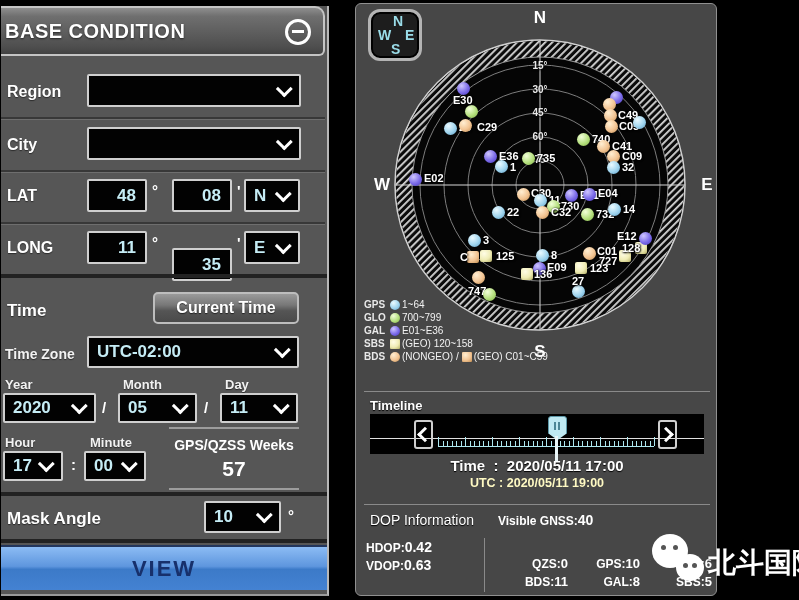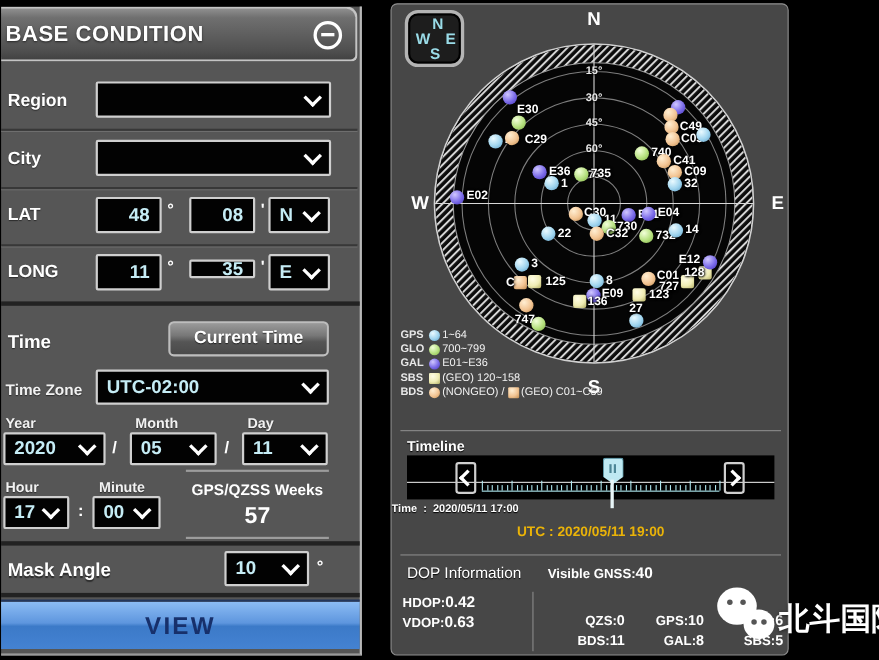--- a/index.html
+++ b/index.html
@@ -84,23 +84,23 @@
             box-sizing:border-box;display:flex;align-items:center;justify-content:center;cursor:pointer;}
   .tl-arrow.left{left:44px;}
   .tl-arrow.right{left:288px;}
   .ch-l{width:8px;height:8px;border-left:3px solid #fff;border-bottom:3px solid #fff;transform:rotate(45deg) translate(1px,-1px);}
   .ch-r{width:8px;height:8px;border-right:3px solid #fff;border-top:3px solid #fff;transform:rotate(45deg) translate(-1px,1px);}
   .tl-handle{position:absolute;left:178px;top:2px;width:17px;height:22px;background:#bfe9f2;
              border:1px solid #5d98a8;border-radius:3px 3px 0 0;cursor:grab;
              clip-path:polygon(0 0,100% 0,100% 72%,50% 100%,0 72%);}
   .tl-handle i{position:absolute;top:5px;width:2px;height:8px;background:#4d8696;}
   .tl-stem{position:absolute;left:185px;top:22px;width:3px;height:26px;background:#e9f6f8;}
-  .tl-time{position:absolute;left:0;top:453px;width:362px;color:#fff;font-weight:bold;
-           font-size:10px;text-shadow:0 1px 1px #000;}
-  .tl-utc{position:absolute;left:0;top:472px;width:362px;text-align:center;color:#eab308;font-weight:bold;
+  .tl-time{position:absolute;left:0;top:453px;width:362px;text-align:center;color:#fff;font-weight:bold;
+           font-size:15px;text-shadow:0 1px 1px #000;}
+  .tl-utc{position:absolute;left:0;top:472px;width:362px;text-align:center;color:#fef9c3;font-weight:bold;
           font-size:12.5px;}
   
   .dop-title{position:absolute;left:14px;top:508px;color:#fff;font-weight:normal;font-size:14px;
              text-shadow:0 1px 1px #000;}
   .dop-pair{position:absolute;color:#fff;font-size:12px;font-weight:bold;white-space:nowrap;}
   .dop-pair b{font-size:14px;text-align:center;}
   .dop-vline{position:absolute;left:128px;top:534px;width:1px;height:54px;background:#8a8a8a;}
   .dop-row{position:absolute;left:140px;display:flex;align-items:flex-end;}
   .dop-cell{width:72px;color:#fff;font-size:12px;font-weight:bold;white-space:nowrap;text-align:right;}
   .dop-cell b{font-size:13px;}
@@ -153,21 +153,21 @@
       <span class="val">N</span>
       <span class="chev"></span>
     </div>
     <div class="sep" style="top:216px;"></div>
 
     <span class="row-label" style="left:6px;top:233px;">LONG</span>
     <div class="numbox" style="left:86px;top:225px;width:60px;height:33px;">
       <span class="val">11</span>
     </div>
     <span class="unit" style="left:151px;top:228px;">°</span>
-    <div class="numbox" style="left:171px;top:230px;width:60px;height:17px;">
+    <div class="numbox" style="left:171px;top:242px;width:60px;height:33px;">
       <span class="val">35</span>
     </div>
     <span class="unit" style="left:236px;top:228px;">'</span>
     <div class="dd" style="left:243px;top:225px;width:56px;height:33px;">
       <span class="val">E</span>
       <span class="chev"></span>
     </div>
     <div class="sep-dark" style="top:268px;"></div>
 
     <span class="row-label" style="left:6px;top:295px;font-size:17px;">Time</span>
@@ -261,21 +261,21 @@
       <div id="ring-labels">
           <span class="ringlab" style="left: 184px; top: 61px;">15°</span>
           <span class="ringlab" style="left: 184px; top: 85px;">30°</span>
           <span class="ringlab" style="left: 184px; top: 108px;">45°</span>
           <span class="ringlab" style="left: 184px; top: 132px;">60°</span>
           <span class="ringlab" style="left: 184px; top: 155px;">75</span>
         </div>
       <div id="sat-layer">
           <div class="sat c-gal" style="left: 101px; top: 78px;"></div>
           <div class="sat c-glo" style="left: 109px; top: 101px;"></div>
-          <div class="sat-label" style="left: 97px; top: 90px; margin-left: 17px;">E30</div>
+          <div class="sat-label" style="left: 97px; top: 90px;">E30</div>
           <div class="sat c-gps" style="left: 88px; top: 118px;"></div>
           <div class="sat-label" style="left: 103px; top: 117px;">25</div>
           <div class="sat c-bds" style="left: 103px; top: 115px;"></div>
           <div class="sat-label" style="left: 121px; top: 117px;">C29</div>
           <div class="sat c-gal" style="left: 254px; top: 87px;"></div>
           <div class="sat c-bds" style="left: 247px; top: 94px;"></div>
           <div class="sat c-bds" style="left: 248px; top: 105px;"></div>
           <div class="sat-label" style="left: 262px; top: 105px;">C49</div>
           <div class="sat c-bds" style="left: 249px; top: 116px;"></div>
           <div class="sat-label" style="left: 263px; top: 116px;">C05</div>

